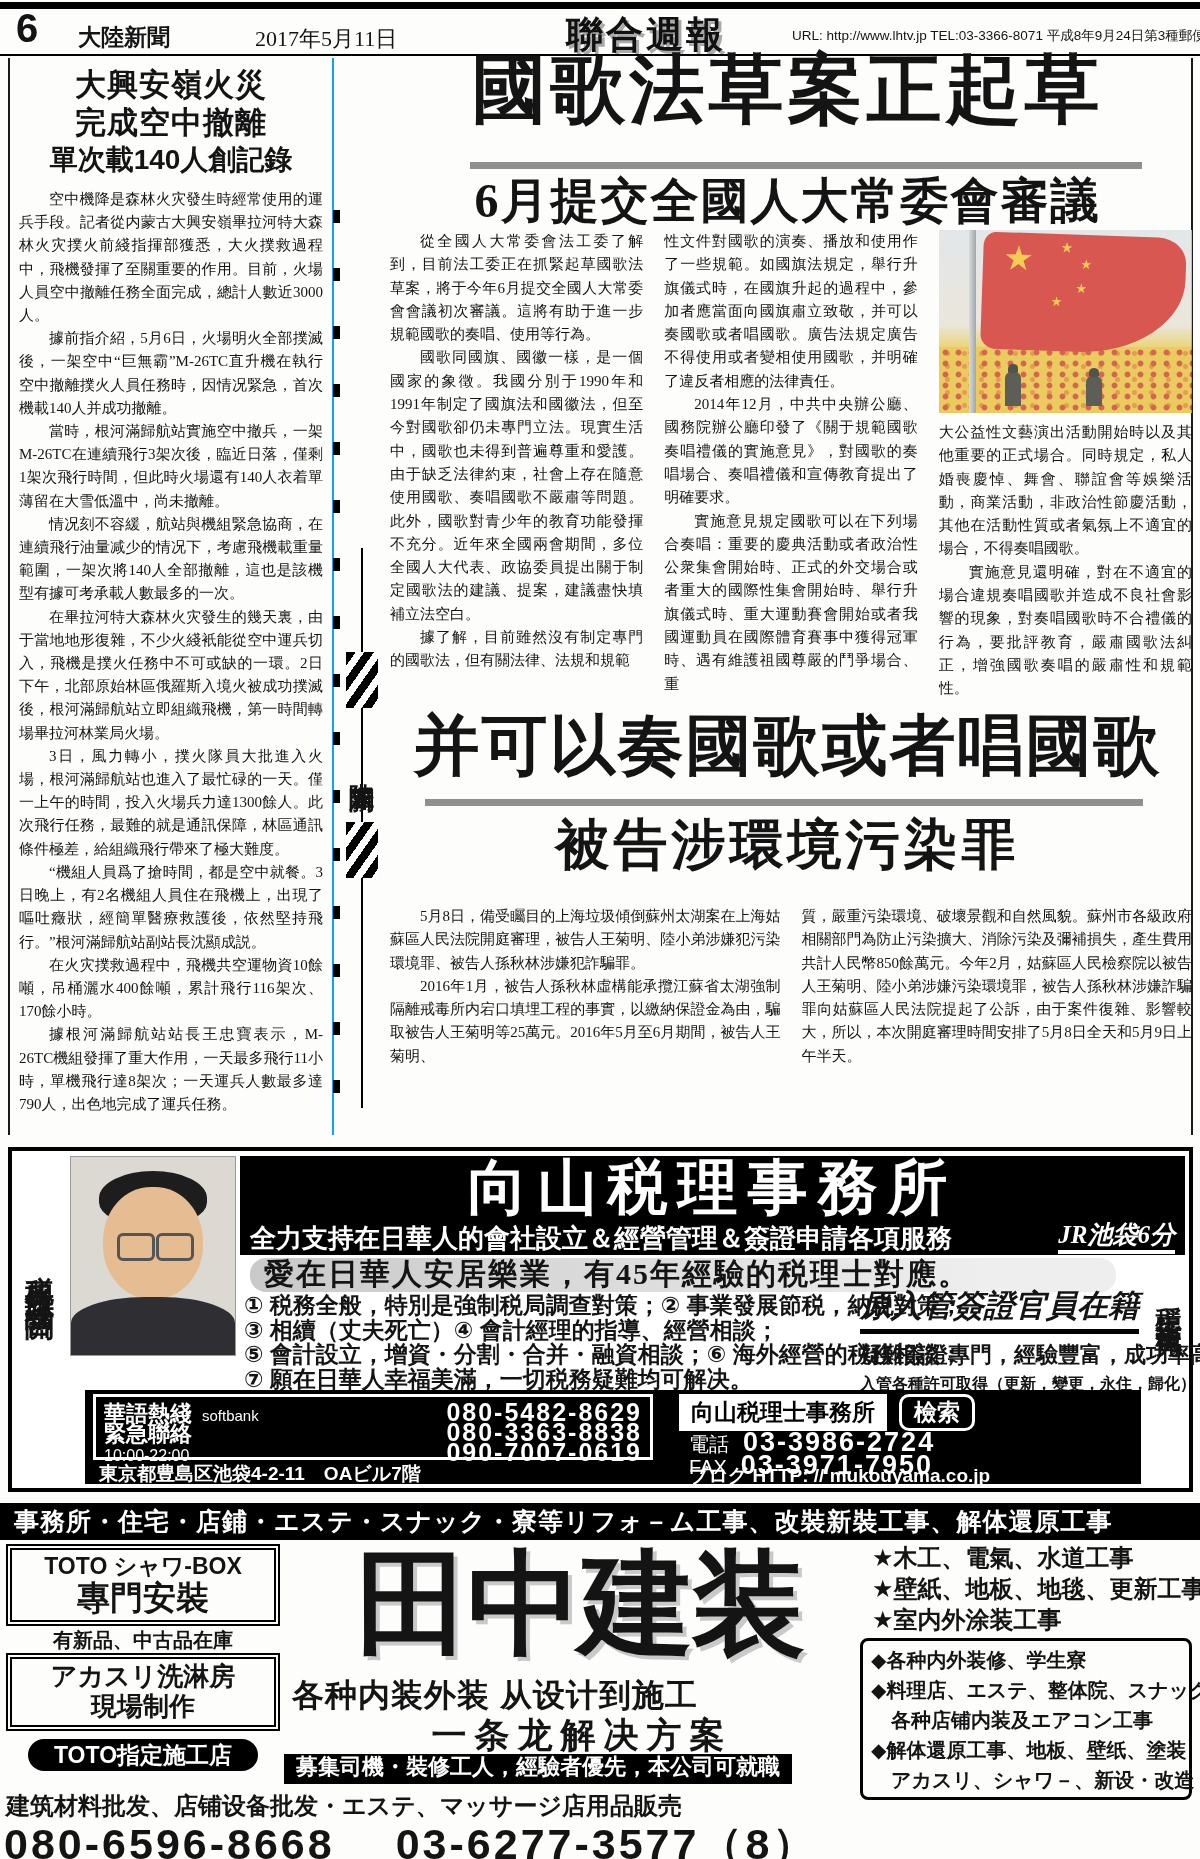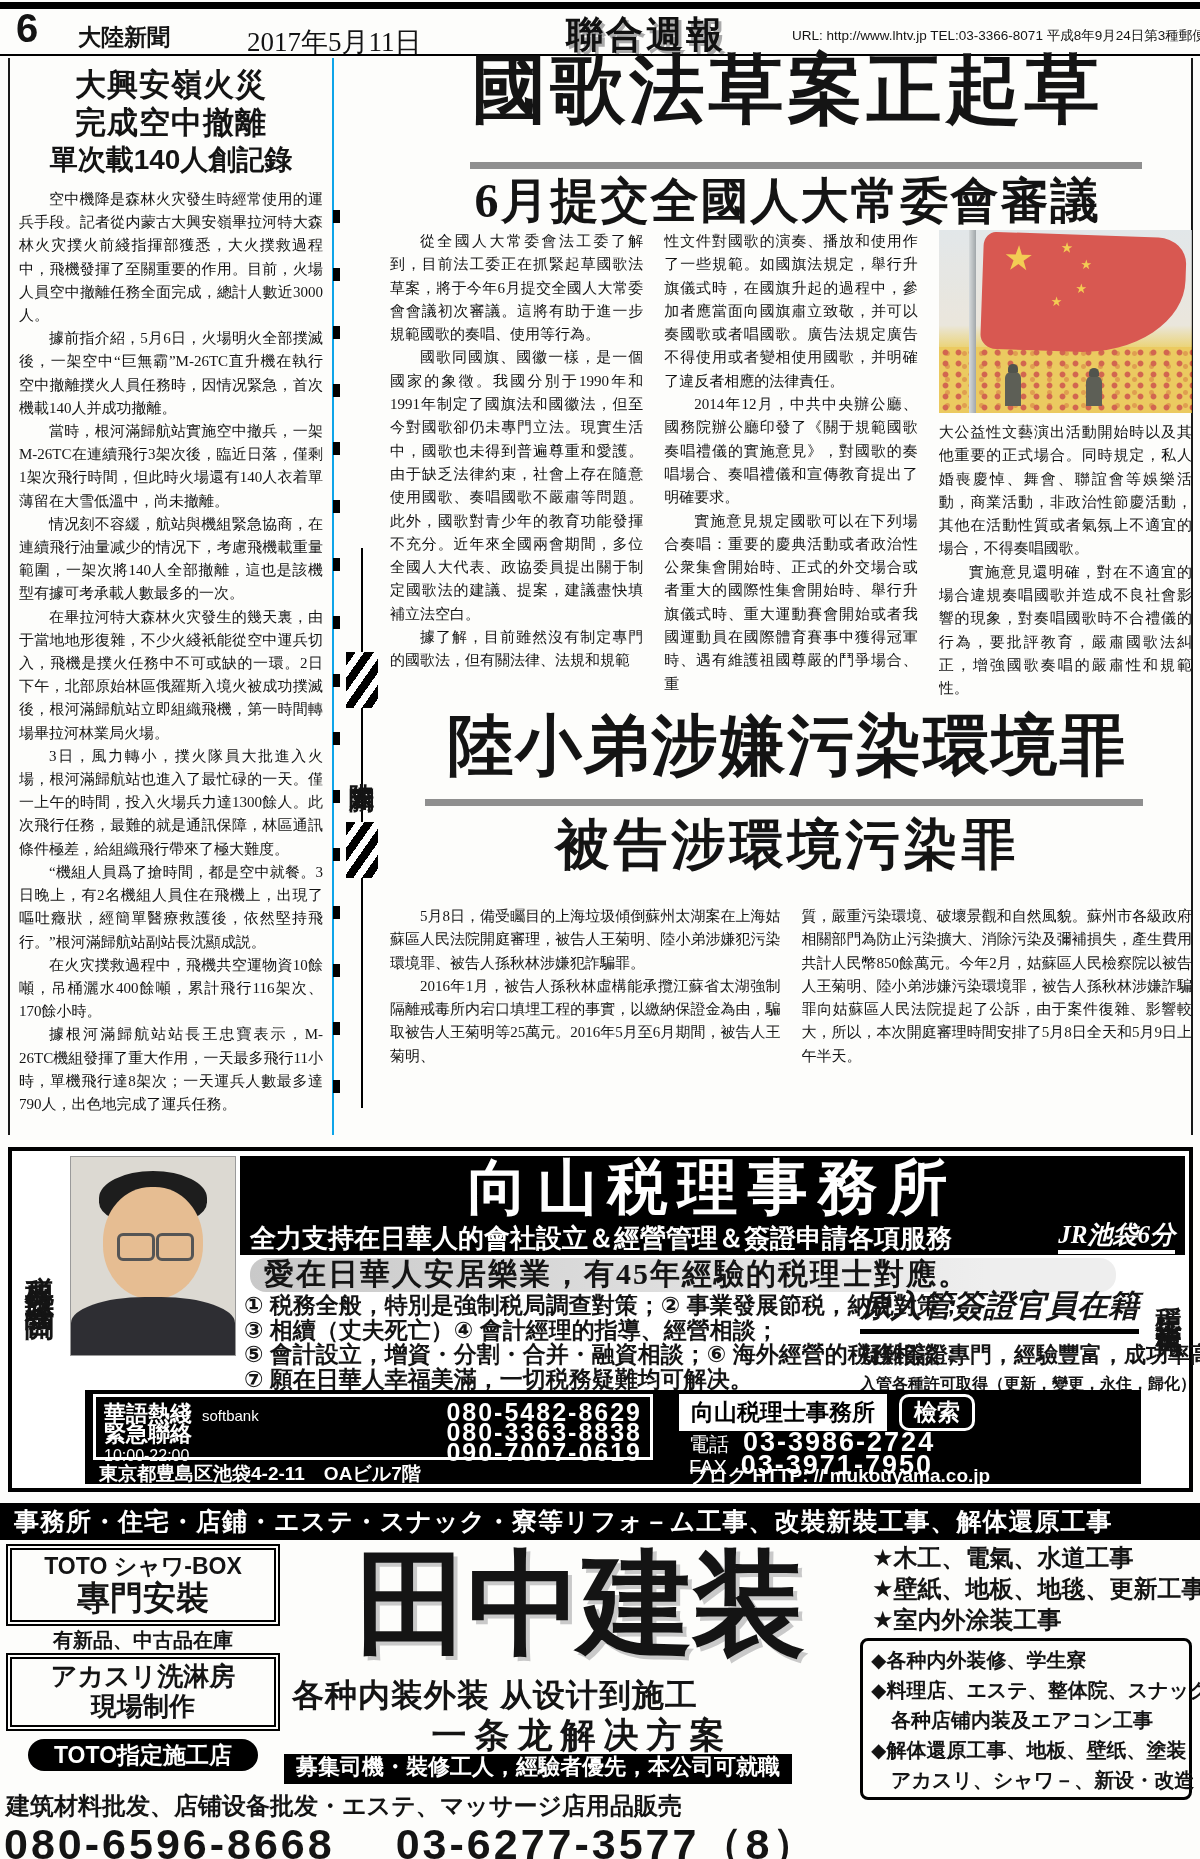--- a/index.html
+++ b/index.html
@@ -3,21 +3,21 @@
 <meta charset="utf-8">
 <style>
   html,body{margin:0;padding:0;background:#888;}
   .page{position:relative;width:1200px;height:1859px;background:#fdfdfb;color:#141414;
         font-family:"Liberation Serif","DejaVu Serif",serif;overflow:hidden;margin:0 auto;}
   
   .topbar{position:absolute;top:2px;left:0;width:100%;height:7px;background:#000;}
   .pagenum{position:absolute;left:16px;top:8px;font-family:"Liberation Sans","DejaVu Sans",sans-serif;
            font-weight:900;font-size:40px;line-height:1;}
   .hsection{position:absolute;left:78px;top:22px;font-weight:700;font-size:23px;}
-  .hdate{position:absolute;left:247px;top:24px;font-size:27px;}
+  .hdate{position:absolute;left:255px;top:24px;font-size:22px;}
   .masthead{position:absolute;left:566px;top:10px;font-family:"Liberation Sans","DejaVu Sans",sans-serif;
             font-weight:900;font-size:37px;letter-spacing:3px;color:#111;text-shadow:3px 3px 0 #aaa;}
   .hinfo{position:absolute;left:792px;top:27px;font-family:"Liberation Sans","DejaVu Sans",sans-serif;
          font-size:13.5px;white-space:nowrap;}
   .header-rule{position:absolute;top:54px;left:0;width:100%;height:2px;background:#000;}
   
   .left-article{position:absolute;left:8px;top:58px;width:326px;height:1077px;box-sizing:border-box;
                 border-left:2px solid #1a1a1a;border-right:2px solid #0ea5e9;padding:8px 9px 0;overflow:hidden;}
   .la-headline{text-align:center;font-family:"Liberation Sans","DejaVu Sans",sans-serif;font-weight:900;}
   .la-h1,.la-h2{font-size:31px;line-height:38px;letter-spacing:1px;}
@@ -216,21 +216,21 @@
       <p class="cont">大公益性文藝演出活動開始時以及其他重要的正式場合。同時規定，私人婚喪慶悼、舞會、聯誼會等娛樂活動，商業活動，非政治性節慶活動，其他在活動性質或者氣氛上不適宜的場合，不得奏唱國歌。</p>
       <p>實施意見還明確，對在不適宜的場合違規奏唱國歌并造成不良社會影響的現象，對奏唱國歌時不合禮儀的行為，要批評教育，嚴肅國歌法糾正，增強國歌奏唱的嚴肅性和規範性。</p>
     </div>
   </div>
 
   <div class="strip-line"></div>
   <div class="strip-stripes ss1"></div>
   <div class="strip-text">大陸新聞</div>
   <div class="strip-stripes ss2"></div>
 
-  <div class="headline2">陸小弟涉嫌污染環境罪</div>
+  <div class="headline2">并可以奏國歌或者唱國歌</div>
   <div class="rule2"></div>
   <div class="sub2">被告涉環境污染罪</div>
 
   <div class="cols a2cols">
     <div class="ncol">
       <p>5月8日，備受矚目的上海垃圾傾倒蘇州太湖案在上海姑蘇區人民法院開庭審理，被告人王菊明、陸小弟涉嫌犯污染環境罪、被告人孫秋林涉嫌犯詐騙罪。</p>
       <p>2016年1月，被告人孫秋林虛構能承攬江蘇省太湖強制隔離戒毒所内宕口填埋工程的事實，以繳納保證金為由，騙取被告人王菊明等25萬元。2016年5月至6月期間，被告人王菊明、</p>
     </div>
     <div class="ncol">
       <p class="cont">質，嚴重污染環境、破壞景觀和自然風貌。蘇州市各級政府相關部門為防止污染擴大、消除污染及彌補損失，產生費用共計人民幣850餘萬元。今年2月，姑蘇區人民檢察院以被告人王菊明、陸小弟涉嫌污染環境罪，被告人孫秋林涉嫌詐騙罪向姑蘇區人民法院提起了公訴，由于案件復雜、影響較大，所以，本次開庭審理時間安排了5月8日全天和5月9日上午半天。</p>

